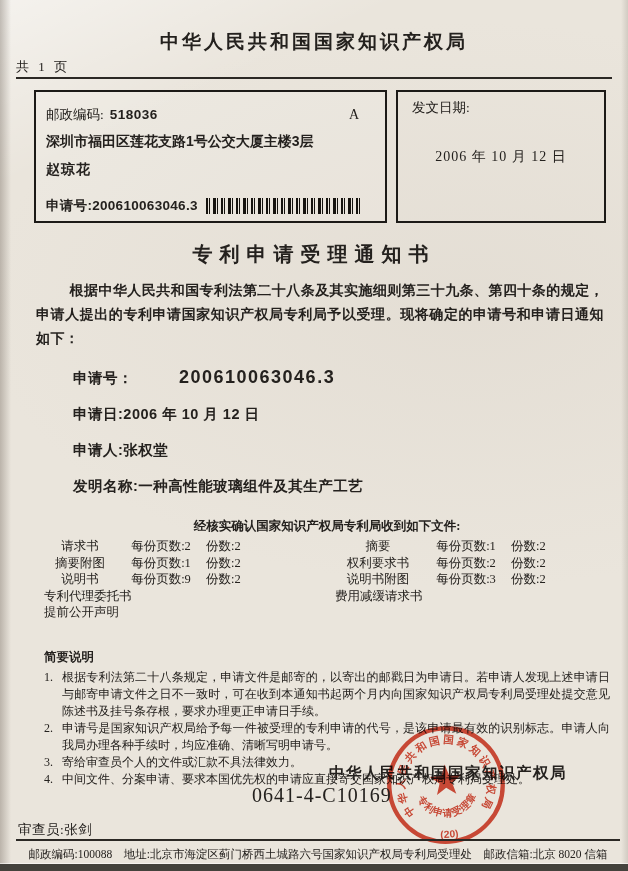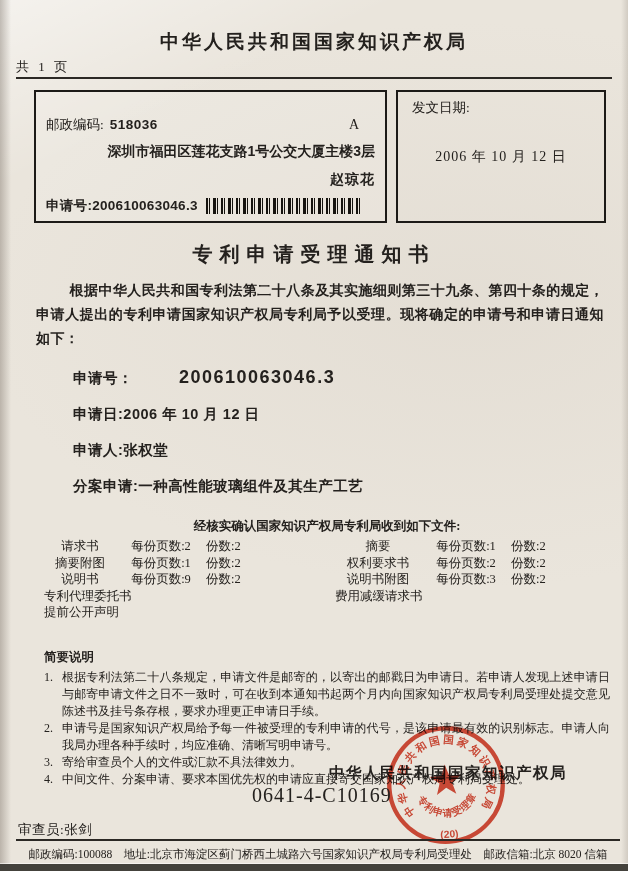--- a/index.html
+++ b/index.html
@@ -15,26 +15,26 @@
     font-family:"Liberation Sans","DejaVu Sans",sans-serif;
     color:#24211e; overflow:hidden;
   }
   .serif { font-family:"Liberation Serif","DejaVu Serif",serif; }
 
   .hdr-title { padding-top:29px; text-align:center; font-size:19px; font-weight:bold; letter-spacing:3px; }
   .page-count-row { margin:3px 16px 0 16px; border-bottom:2px solid #2b2824; padding-bottom:1px;
     font-size:13px; letter-spacing:3px; }
 
   .boxes { display:flex; margin:11px 22px 0 34px; gap:9px; }
-  .addr-box { width:353px; height:133px; border:2px solid #1c1a17; padding:24px 10px 6px;
+  .addr-box { width:353px; height:133px; border:2px solid #1c1a17; padding:14px 10px 6px;
     display:flex; flex-direction:column; background:rgba(255,255,255,.12); }
   .addr-top { display:flex; align-items:baseline; font-size:13.5px; }
   .addr-top .code { font-weight:bold; margin-left:6px; letter-spacing:.5px; }
   .addr-top .mark { margin-left:auto; margin-right:16px; font-size:14px; }
-  .addr-mid { flex:1; text-align:right; }
+  .addr-mid { flex:1; text-align:left; }
   .addr-l1 { font-size:14px; font-weight:bold; margin-top:9px; }
   .addr-l2 { font-size:14.5px; font-weight:bold; margin-top:10px; letter-spacing:1px; }
   .addr-l3 { font-size:14px; font-weight:bold; margin-top:10px; letter-spacing:1px; }
   .addr-bottom { display:flex; align-items:center; font-size:13.5px; font-weight:bold; letter-spacing:.3px; }
   .barcode { margin-left:8px; width:154px; height:16px;
     background-image:repeating-linear-gradient(90deg,
       #16130f 0 2px, transparent 2px 3px,
       #16130f 3px 4px, transparent 4px 7px,
       #16130f 7px 10px, transparent 10px 11px,
       #16130f 11px 12px, transparent 12px 15px); }
@@ -116,21 +116,21 @@
     <div class="field field-appno">
       <span>申请号：</span><span class="value">200610063046.3</span>
     </div>
     <div class="field">
       <span>申请日:</span><span>2006 年 10 月 12 日</span>
     </div>
     <div class="field">
       <span>申请人:</span><span>张权堂</span>
     </div>
     <div class="field">
-      <span>分案申请:</span><span>一种高性能玻璃组件及其生产工艺</span>
+      <span>发明名称:</span><span>一种高性能玻璃组件及其生产工艺</span>
     </div>
   </div>
 
   <div class="received serif">
     <div class="heading">经核实确认国家知识产权局专利局收到如下文件:</div>
     <div class="rec-cols">
       <div class="rec-col left">
         <div class="rec-row">
             <span class="nm">请求书</span>
             <span class="pg">每份页数:2</span>

